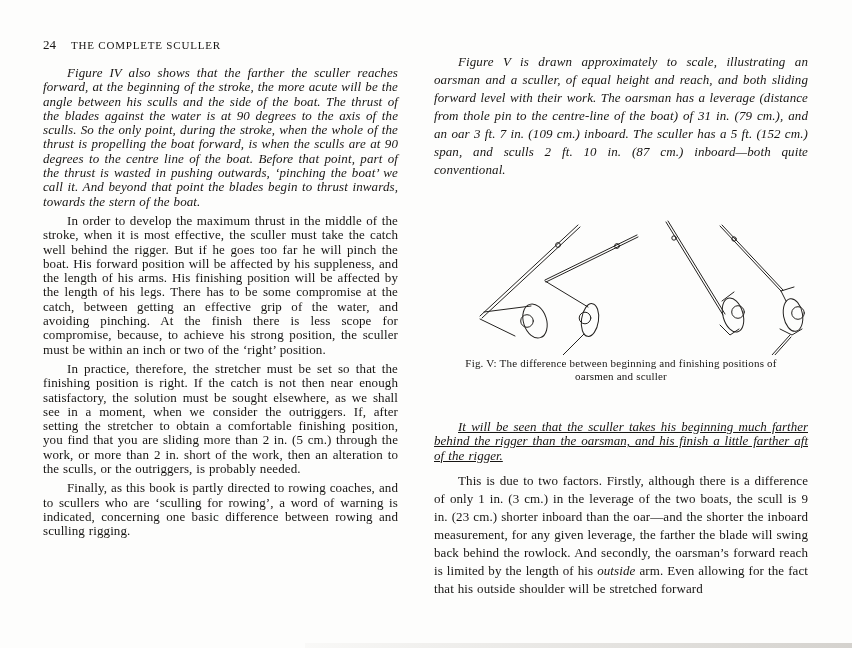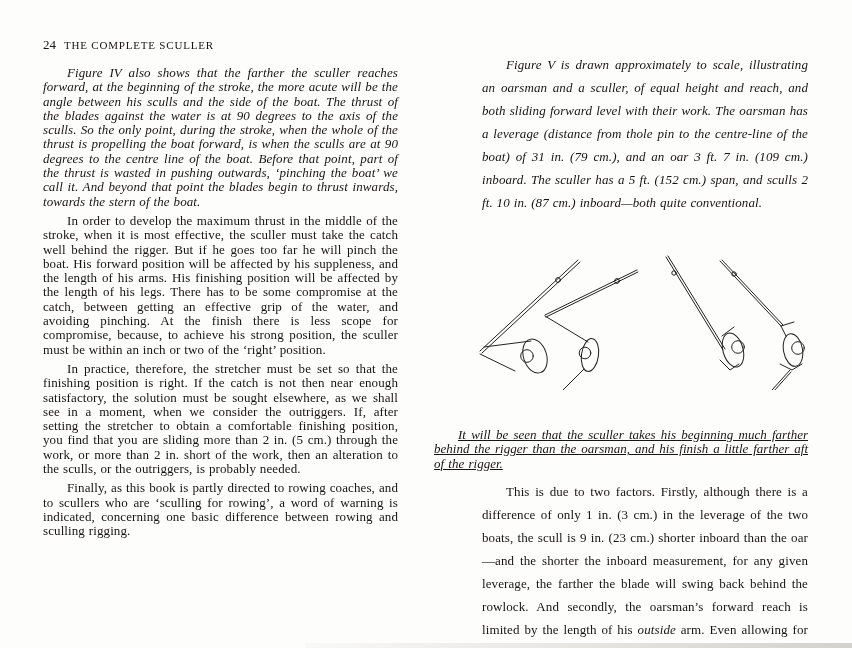--- a/index.html
+++ b/index.html
@@ -29,34 +29,34 @@
     font-size: 12.5px;
     line-height: 13px;
   }
   .page-header.right-align { justify-content: flex-end; }
   .page-number { font-size: 13px; }
   .running-head {
     font-size: 11px;
     letter-spacing: 0.8px;
     font-variant: normal;
   }
-  .page-header.left-align  .running-head { margin-left: 8px; }
+  .page-header.left-align  .running-head { margin-left: 15px; }
   .page-header.right-align .running-head { margin-right: 17px; }
 
   p.body-text {
     margin: 0;
     font-size: 13px;
     line-height: 14.3px;
     text-align: justify;
     text-indent: 24px;
     letter-spacing: 0.1px;
     word-spacing: 0.5px;
   }
   .page.left  p.body-text { margin-top: 5px; }
-  .page.right p.body-text { line-height: 23px; margin-left: 48px; }
+  .page.right p.body-text { line-height: 18px; }
   .page.left  p.body-text.first,
   .page.right p.body-text.first { margin-top: 15px; font-style: italic; }
 
   .figure-wrap {
     margin-top: 36px;
     width: 374px;
     height: 140px;
   }
   .figure-wrap svg { display: block; }
 
@@ -152,20 +152,21 @@
           <path d="M347,76 L352,86"></path>
           <ellipse cx="359" cy="100" rx="9.5" ry="16.5" transform="rotate(-10 359 100)"></ellipse>
           <circle cx="364" cy="98" r="6.3"></circle>
           <path d="M346,114 L358,120 L368,114"></path>
           <path d="M356,120 L338,140"></path>
           <path d="M357,122 L340,141"></path>
         </g>
       </svg>
     </div>
 
+    <div class="figure-caption">Fig. V: The difference between beginning and finishing positions of oarsmen and sculler</div>
 
     <p class="italic-note">It will be seen that the sculler takes his beginning much farther behind the rigger than the oarsman, and his finish a little farther aft of the rigger.</p>
 
     <p class="body-text closing"><span>This is due to two factors. Firstly, although there is a difference of only 1 in. (3 cm.) in the leverage of the two boats, the scull is 9 in. (23 cm.) shorter inboard than the oar—and the shorter the inboard measurement, for any given leverage, the farther the blade will swing back behind the rowlock. And secondly, the oarsman’s forward reach is limited by the length of his </span><em>outside</em><span> arm. Even allowing for the fact that his outside shoulder will be stretched forward</span></p>
   </div>
 
   <div class="bottom-shadow"></div>
 </div>
 
 </body></html>

